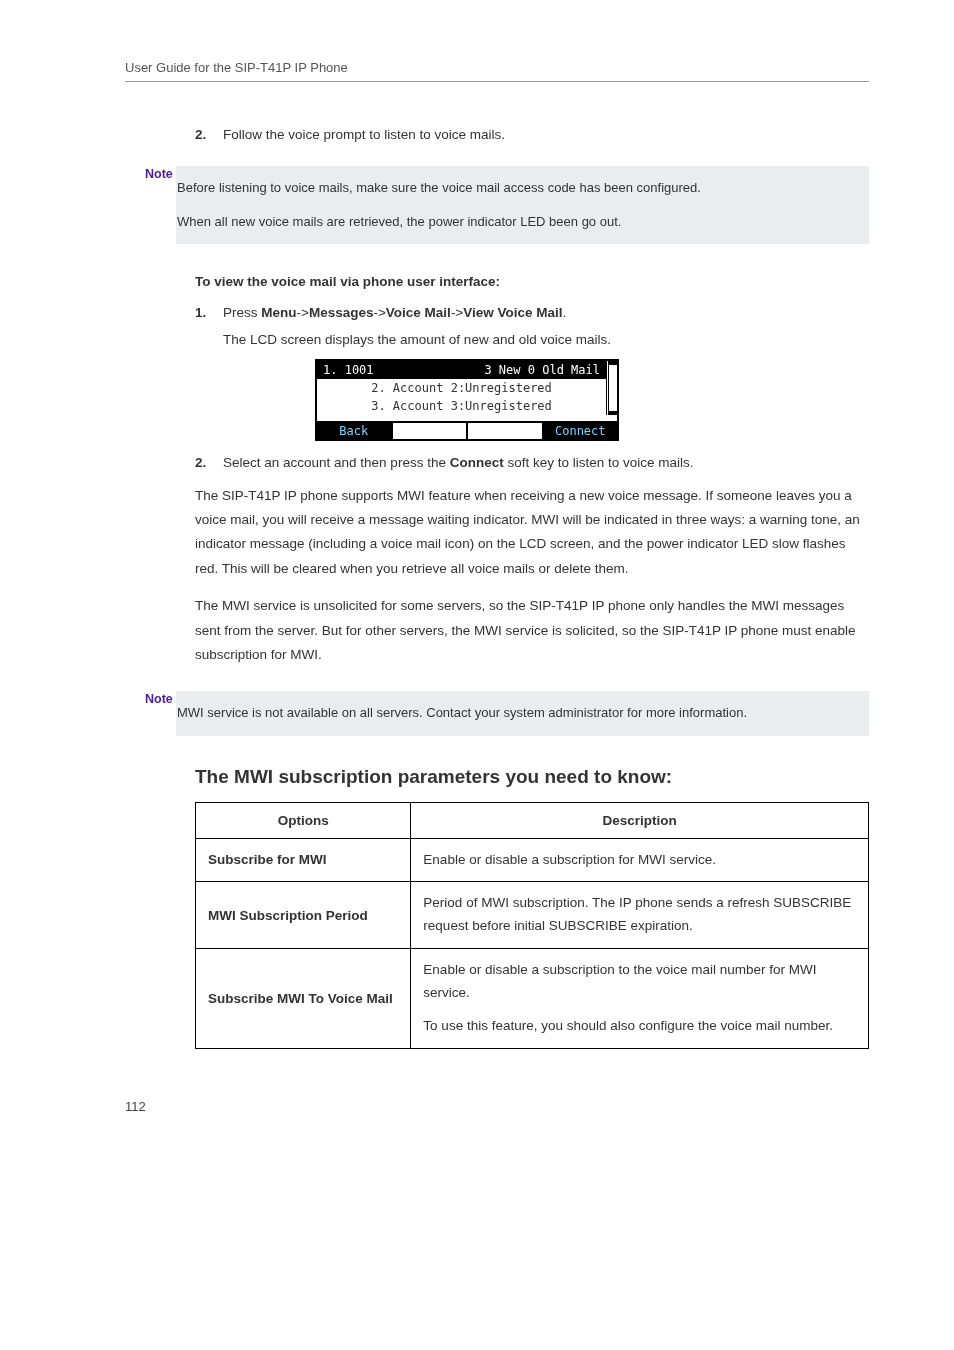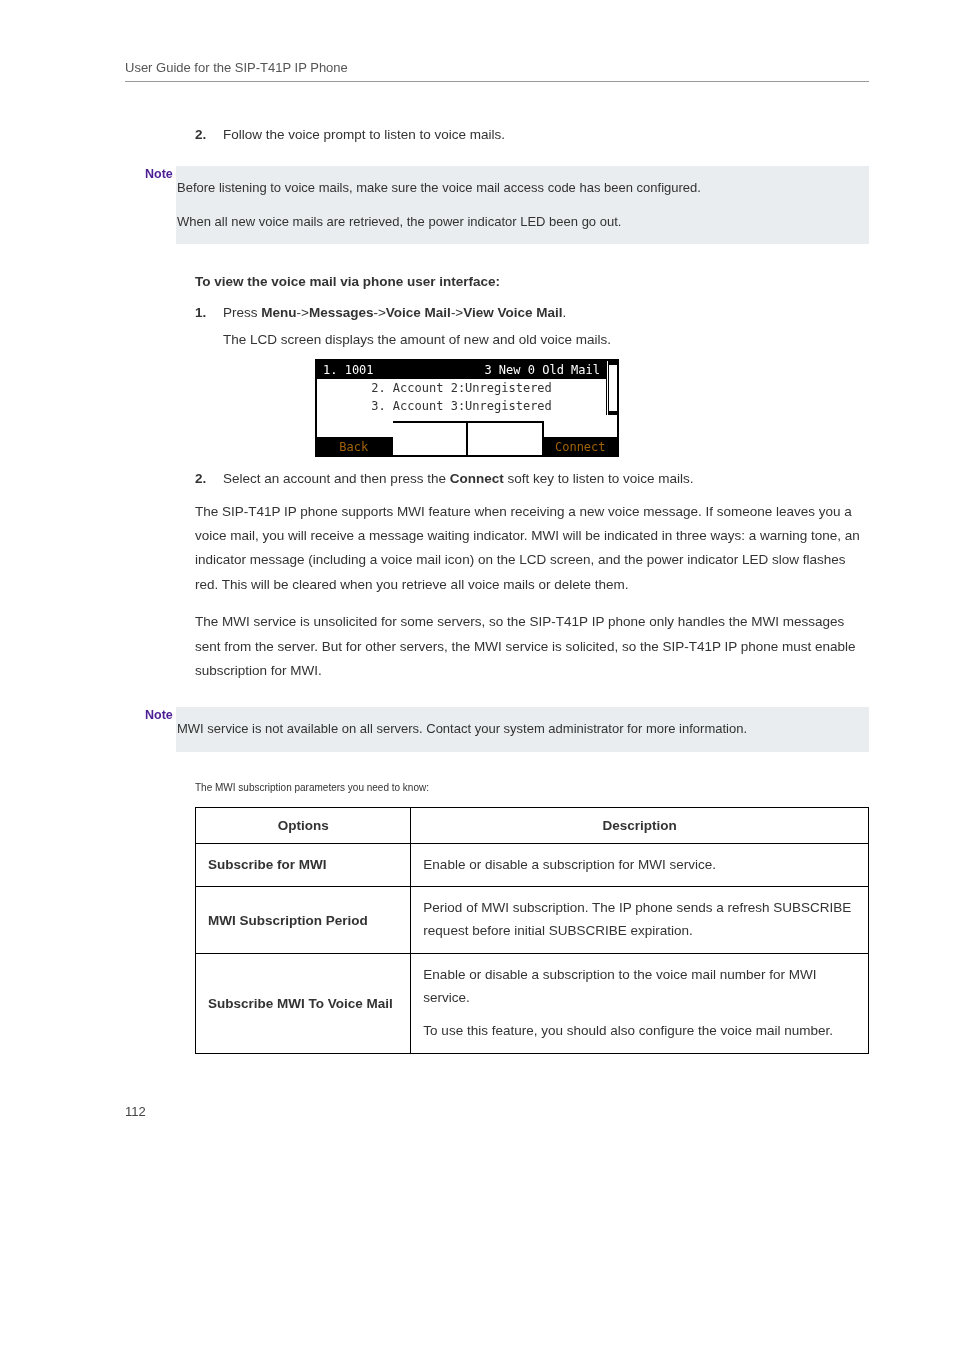--- a/index.html
+++ b/index.html
@@ -133,40 +133,40 @@
     border-right: 2px solid #000;
     text-align: center;
     padding: 1px 0;
     background: #fff;
   }
   .lcd-softkey:last-child {
     border-right: none;
   }
   .lcd-softkey.dark {
     background: #000;
-    color: #a16207;
-    margin-top: 16px;
+    color: #7dd3fc;
   }
   h2.section-title {
     color: #1078ae;
     font-weight: 600;
     font-size: 24px;
     margin-top: 24px;
     margin-bottom: 24px;
   }
   .body-para {
     margin-left: 70px;
     font-size: 13.5px;
     line-height: 1.8;
     margin-bottom: 10px;
   }
   .param-intro {
     margin-left: 70px;
-    font-size: 10px;
+    font-size: 19px;
     margin-bottom: 14px;
+    font-weight: bold;
   }
   table.params {
     margin-left: 70px;
     border-collapse: collapse;
     width: calc(100% - 70px);
     font-size: 13.5px;
   }
   table.params th, table.params td {
     border: 1px solid #000;
     padding: 10px 12px;

